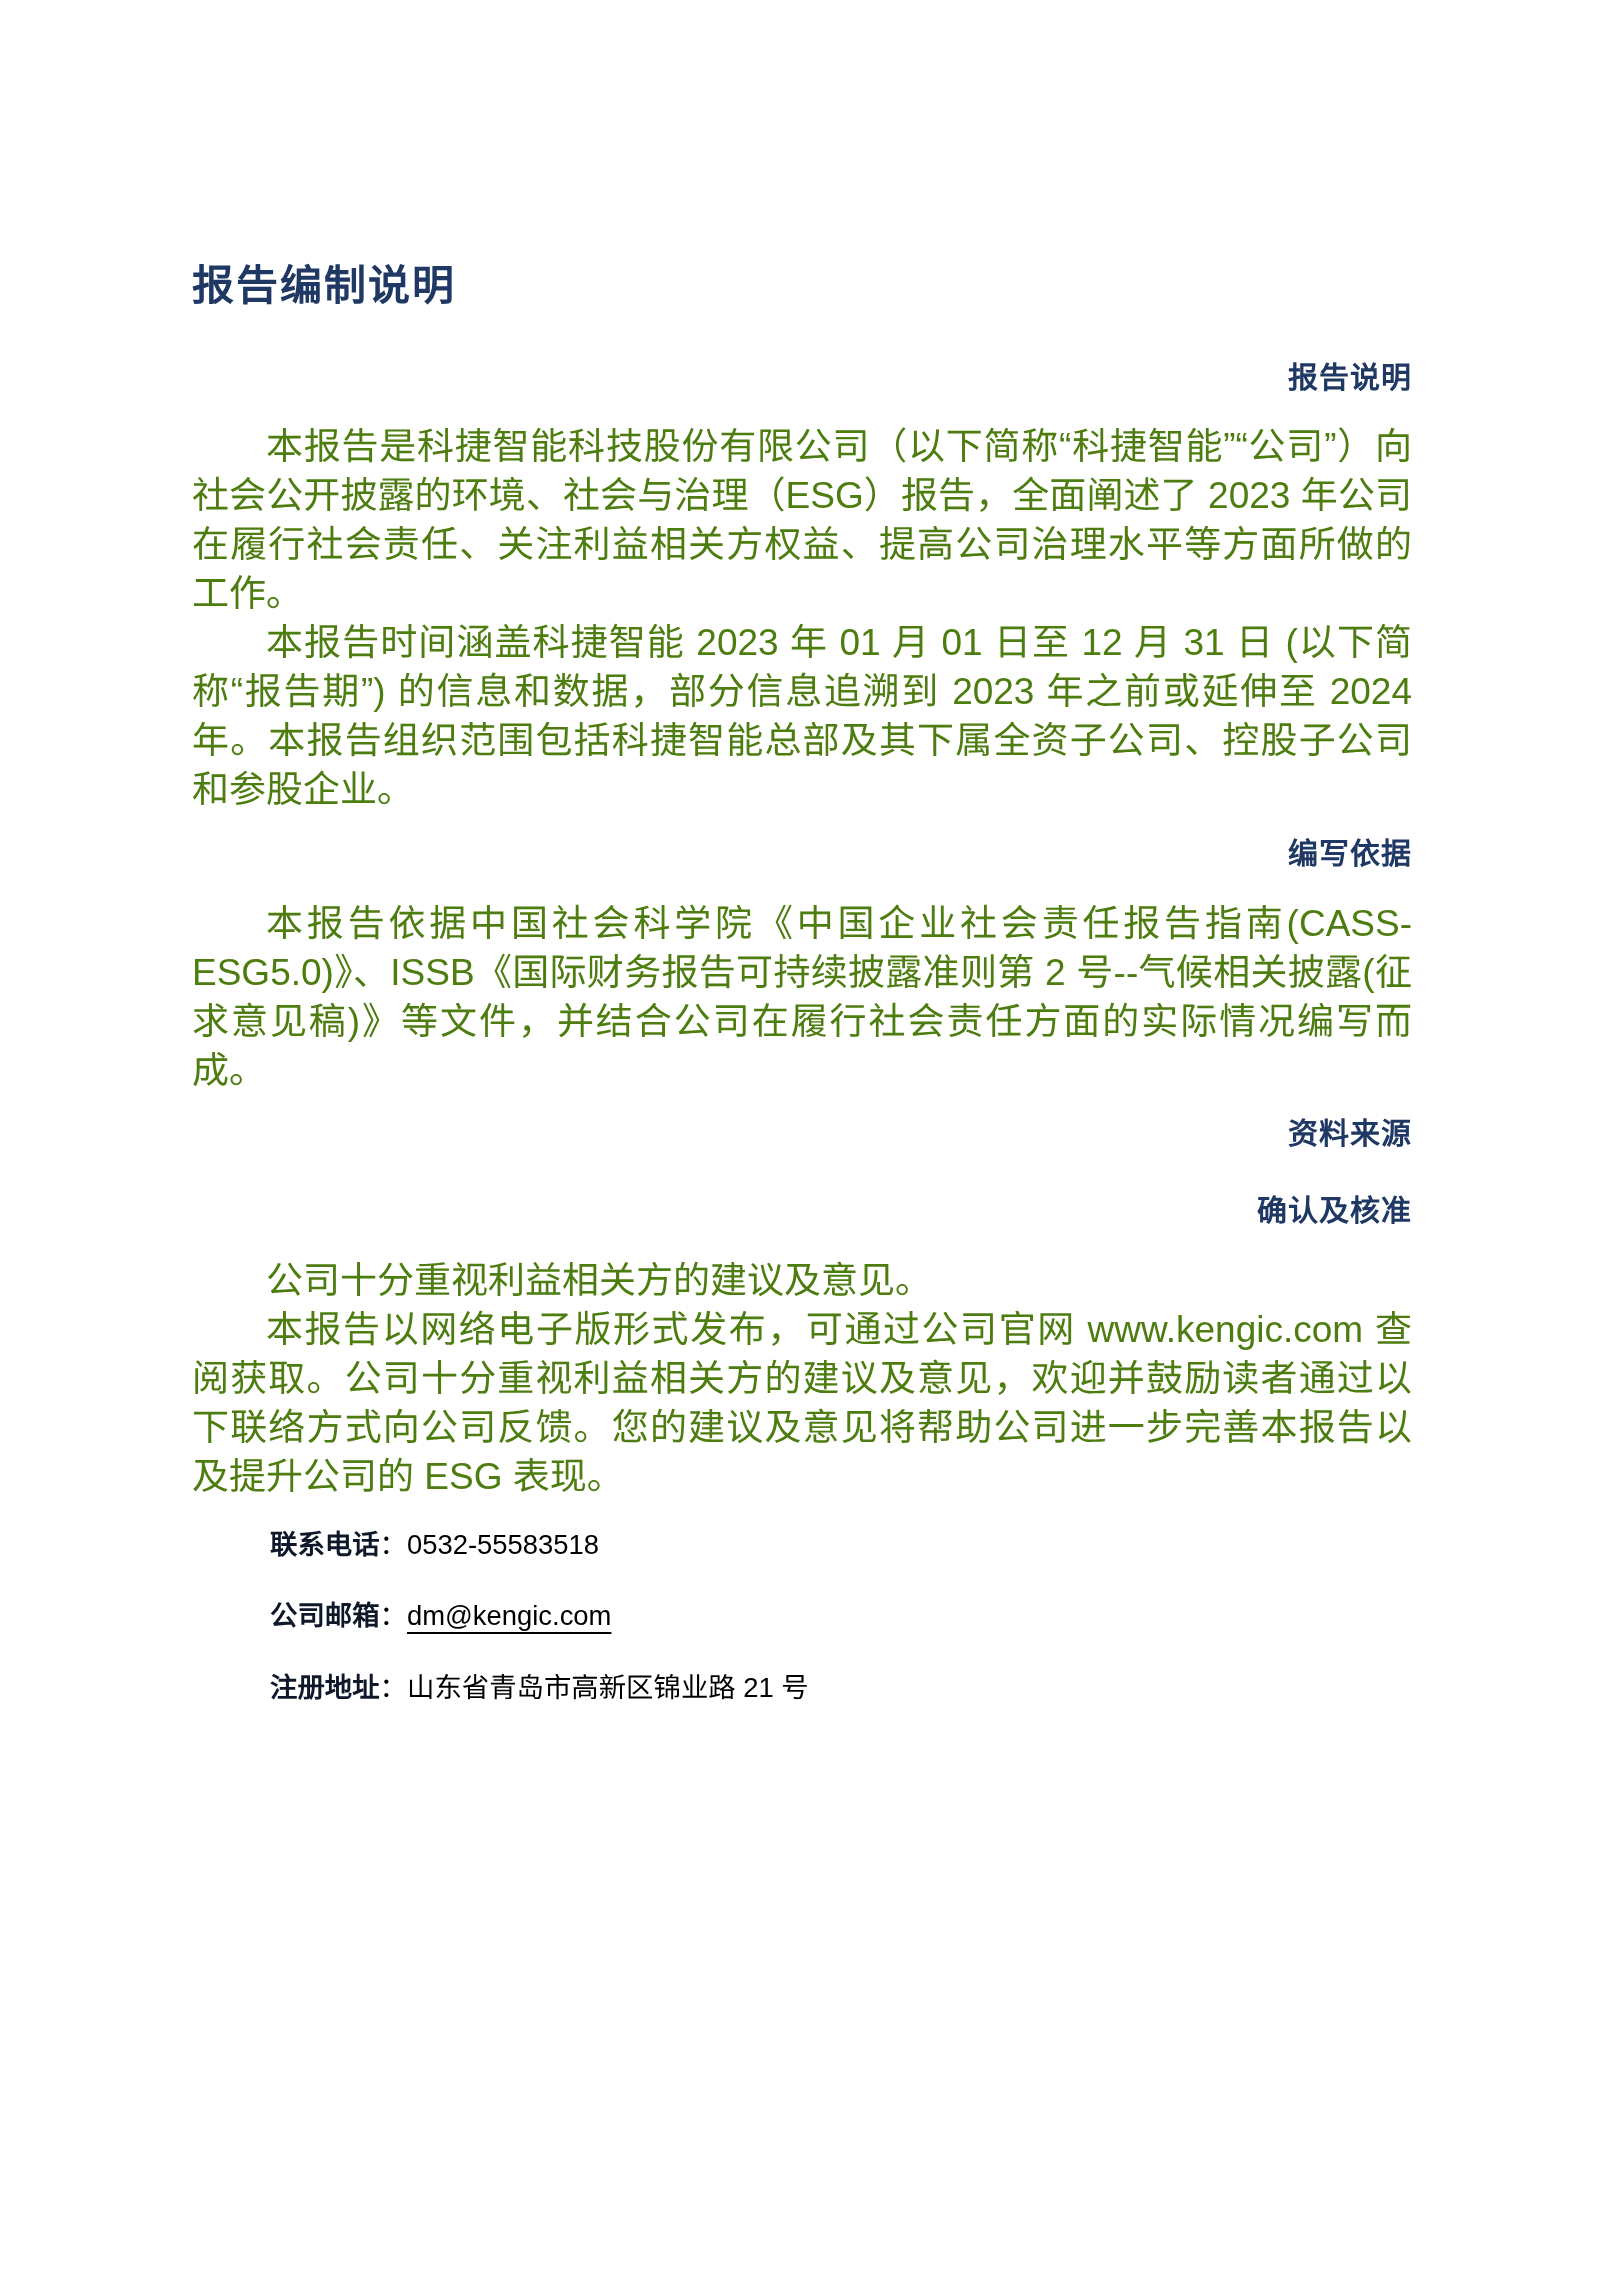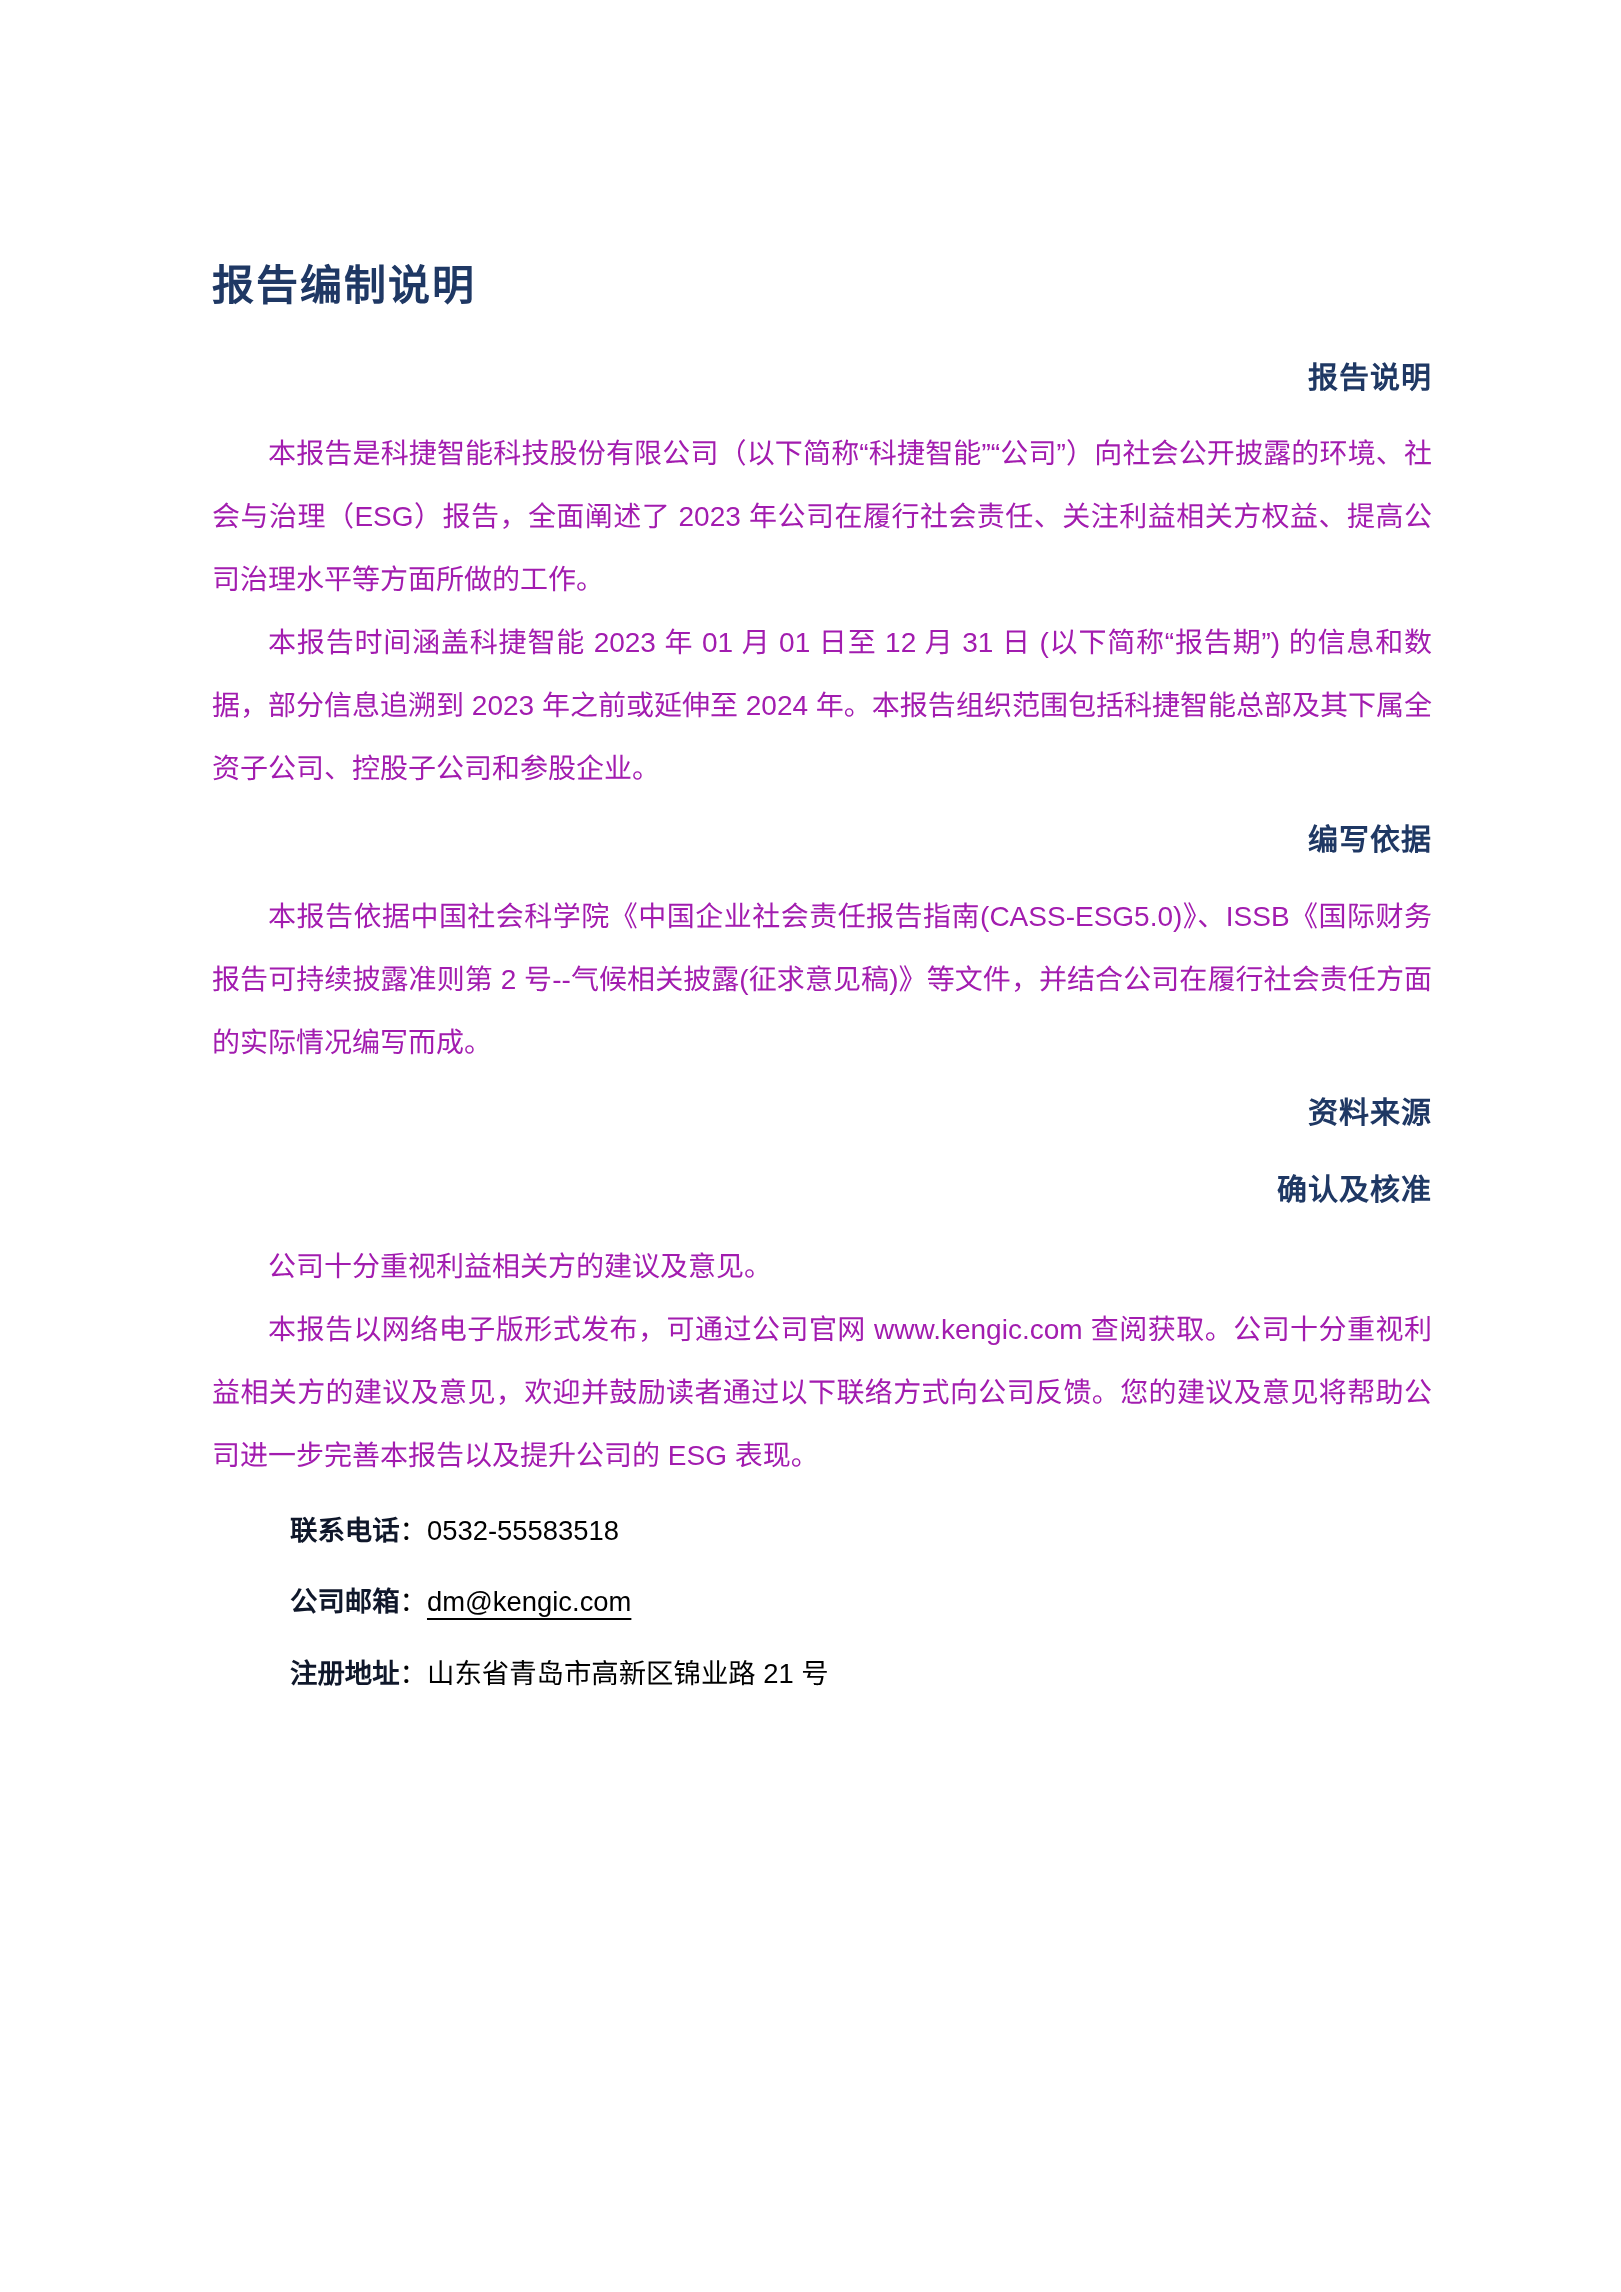--- a/index.html
+++ b/index.html
@@ -6,21 +6,21 @@
   .page {
     position: relative;
     width: 1621px;
     height: 2293px;
     background: #ffffff;
     overflow: hidden;
     font-family: "Liberation Sans", "DejaVu Sans", sans-serif;
   }
   .content {
     position: absolute;
-    left: 212px;
+    left: 192px;
     top: 251px;
     width: 1220px;
   }
   .doc-title {
     font-size: 42px;
     font-weight: bold;
     color: #1F3864;
     line-height: 69px;
     margin: 0 0 25.5px 0;
     letter-spacing: 2px;
@@ -28,23 +28,23 @@
   .section-heading {
     font-size: 30px;
     font-weight: bold;
     color: #1F3864;
     line-height: 63px;
     margin: 7.8px 0 13.7px 0;
     letter-spacing: 1px;
     text-align: right;
   }
   .body-para {
-    font-size: 28px;
-    color: #a21caf;
-    line-height: 63px;
+    font-size: 37px;
+    color: #4d7c0f;
+    line-height: 49px;
     margin: 0;
     text-align: justify;
     text-justify: inter-character;
     text-indent: 2em;
     word-break: break-word;
   }
   .contacts { margin: 11.8px 0 0 78px; }
   .contact-row {
     font-size: 27.4px;
     color: #000000;

